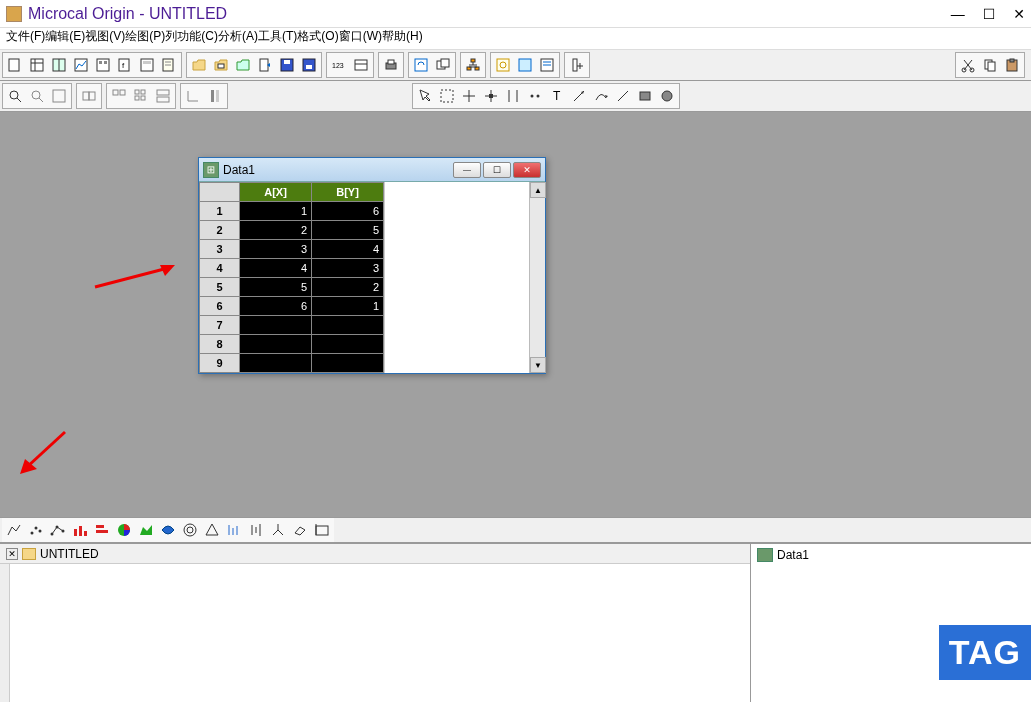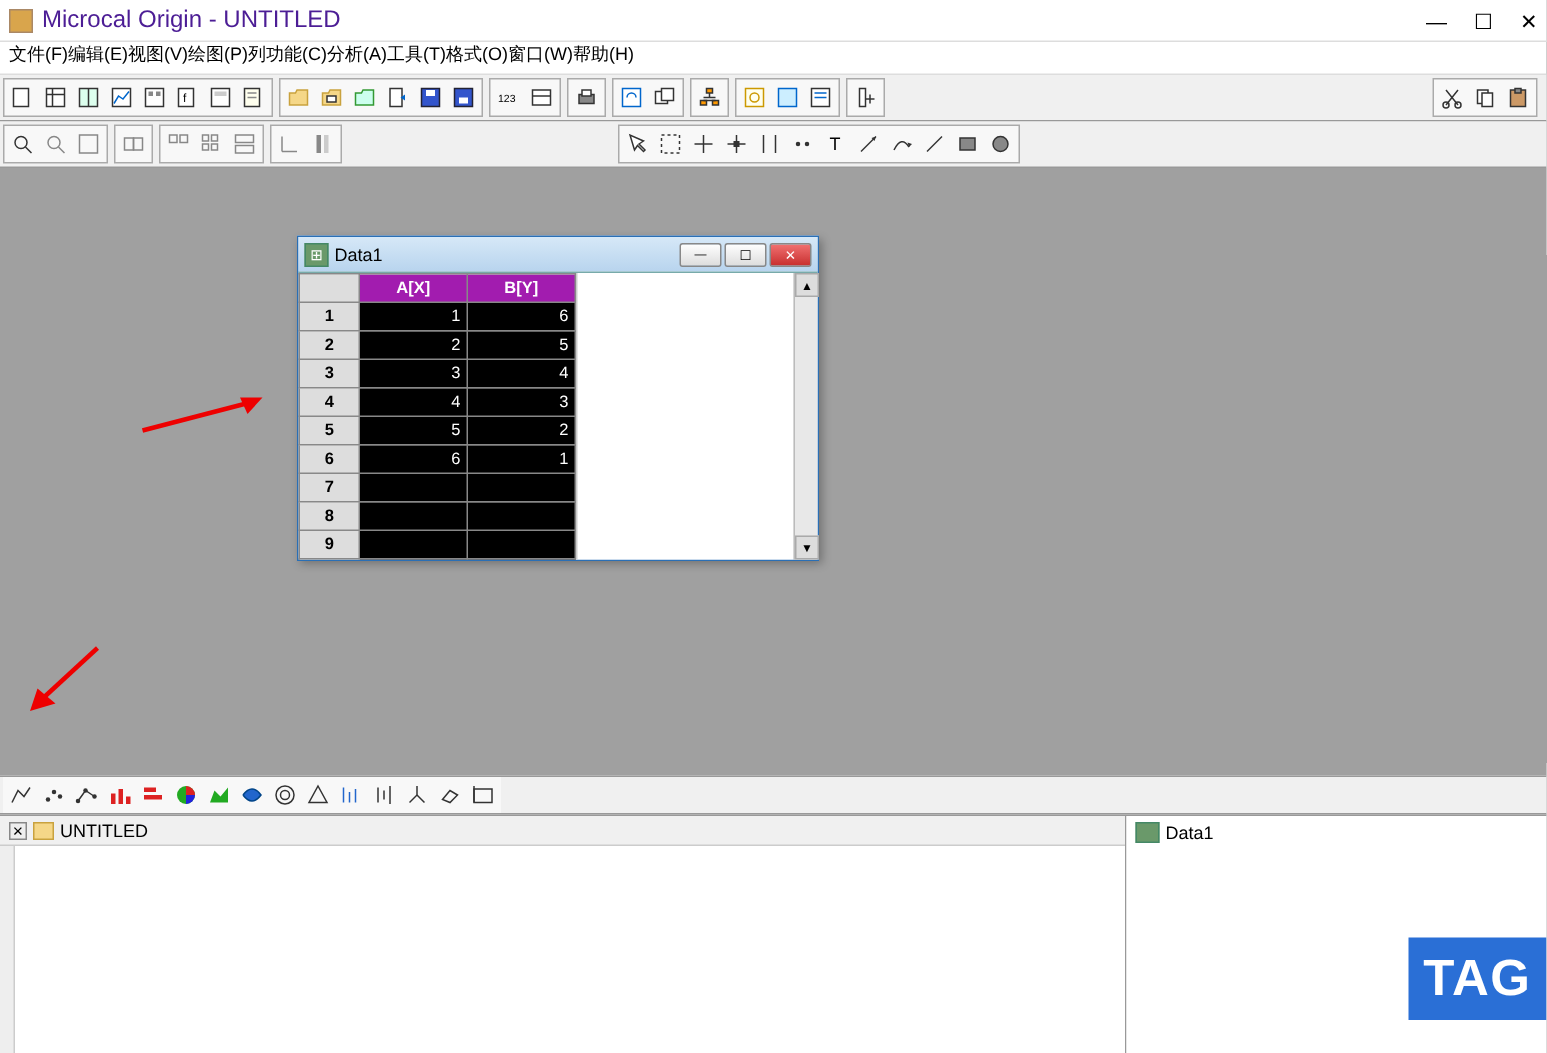--- a/index.html
+++ b/index.html
@@ -36,21 +36,21 @@
 .datawin-title .dbtn { width: 28px; height: 16px; border: 1px solid #888; background: linear-gradient(#fefefe,#ddd); font-size: 10px; display: flex; align-items: center; justify-content: center; cursor: default; border-radius: 2px; }
 .datawin-title .dbtn.min::before { content:"—"; font-size:8px; }
 .datawin-title .dbtn.max::before { content:"☐"; font-size:9px; }
 .datawin-title .dbtn.close { background: linear-gradient(#f07070,#c83030); color: #fff; }
 .datawin-title .dbtn.close::before { content:"✕"; font-size:9px; }
 
 .datagrid-wrap { display:flex; height: calc(100% - 24px); }
 .datagrid { border-collapse: collapse; font-size: 11px; }
 .datagrid th, .datagrid td { border: 1px solid #888; height: 17px; text-align: center; }
 .datagrid .rowhdr { width: 40px; background: #ddd; font-weight: bold; }
-.datagrid .colhdr { width: 72px; background: #a21caf; color: #fff; font-weight: bold; }
+.datagrid .colhdr { width: 72px; background: #4d7c0f; color: #fff; font-weight: bold; }
 .datagrid .corner { width: 40px; background: #ddd; }
 .datagrid td.cell { width: 72px; background: #000; color: #fff; text-align: right; padding-right: 4px; }
 .dg-blank { flex:1; background:#fff; border-left:1px solid #ccc; }
 .dg-scroll { width:16px; background:#e8e8e8; border-left:1px solid #bbb; position:relative; }
 .dg-scroll .up, .dg-scroll .down { position:absolute; left:0; width:16px; height:16px; background:#ddd; border:1px solid #aaa; display:flex; align-items:center; justify-content:center; font-size:8px; }
 .dg-scroll .up { top:0; } .dg-scroll .down { bottom:0; }
 
 
 .arrow { position:absolute; pointer-events:none; }
 

